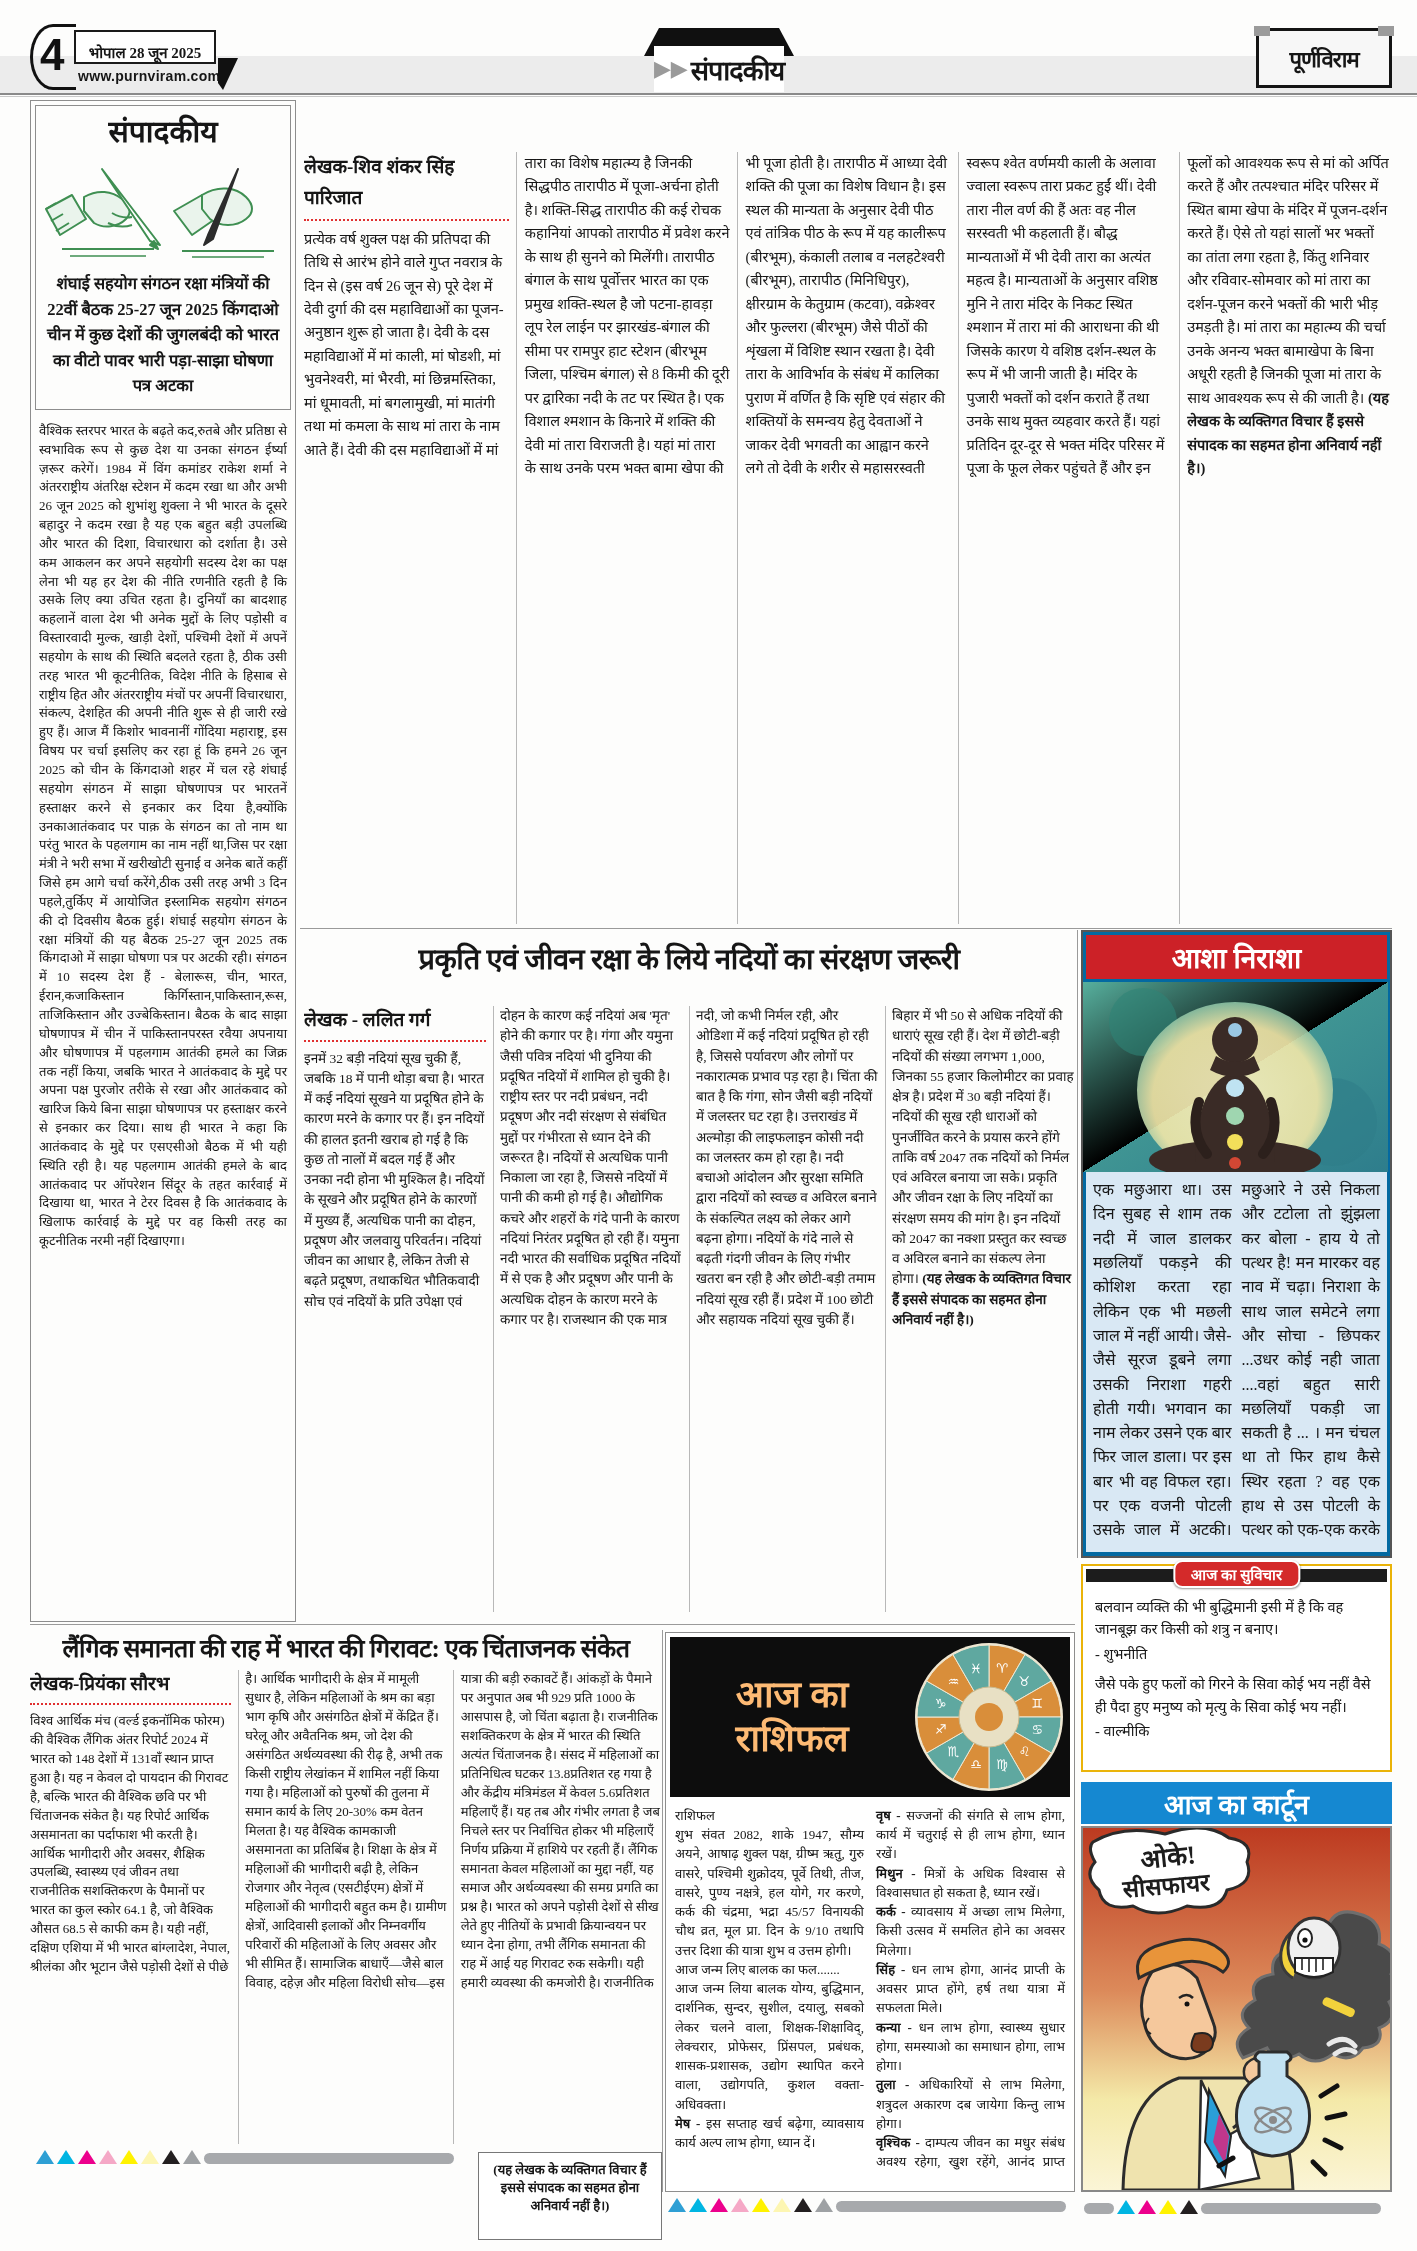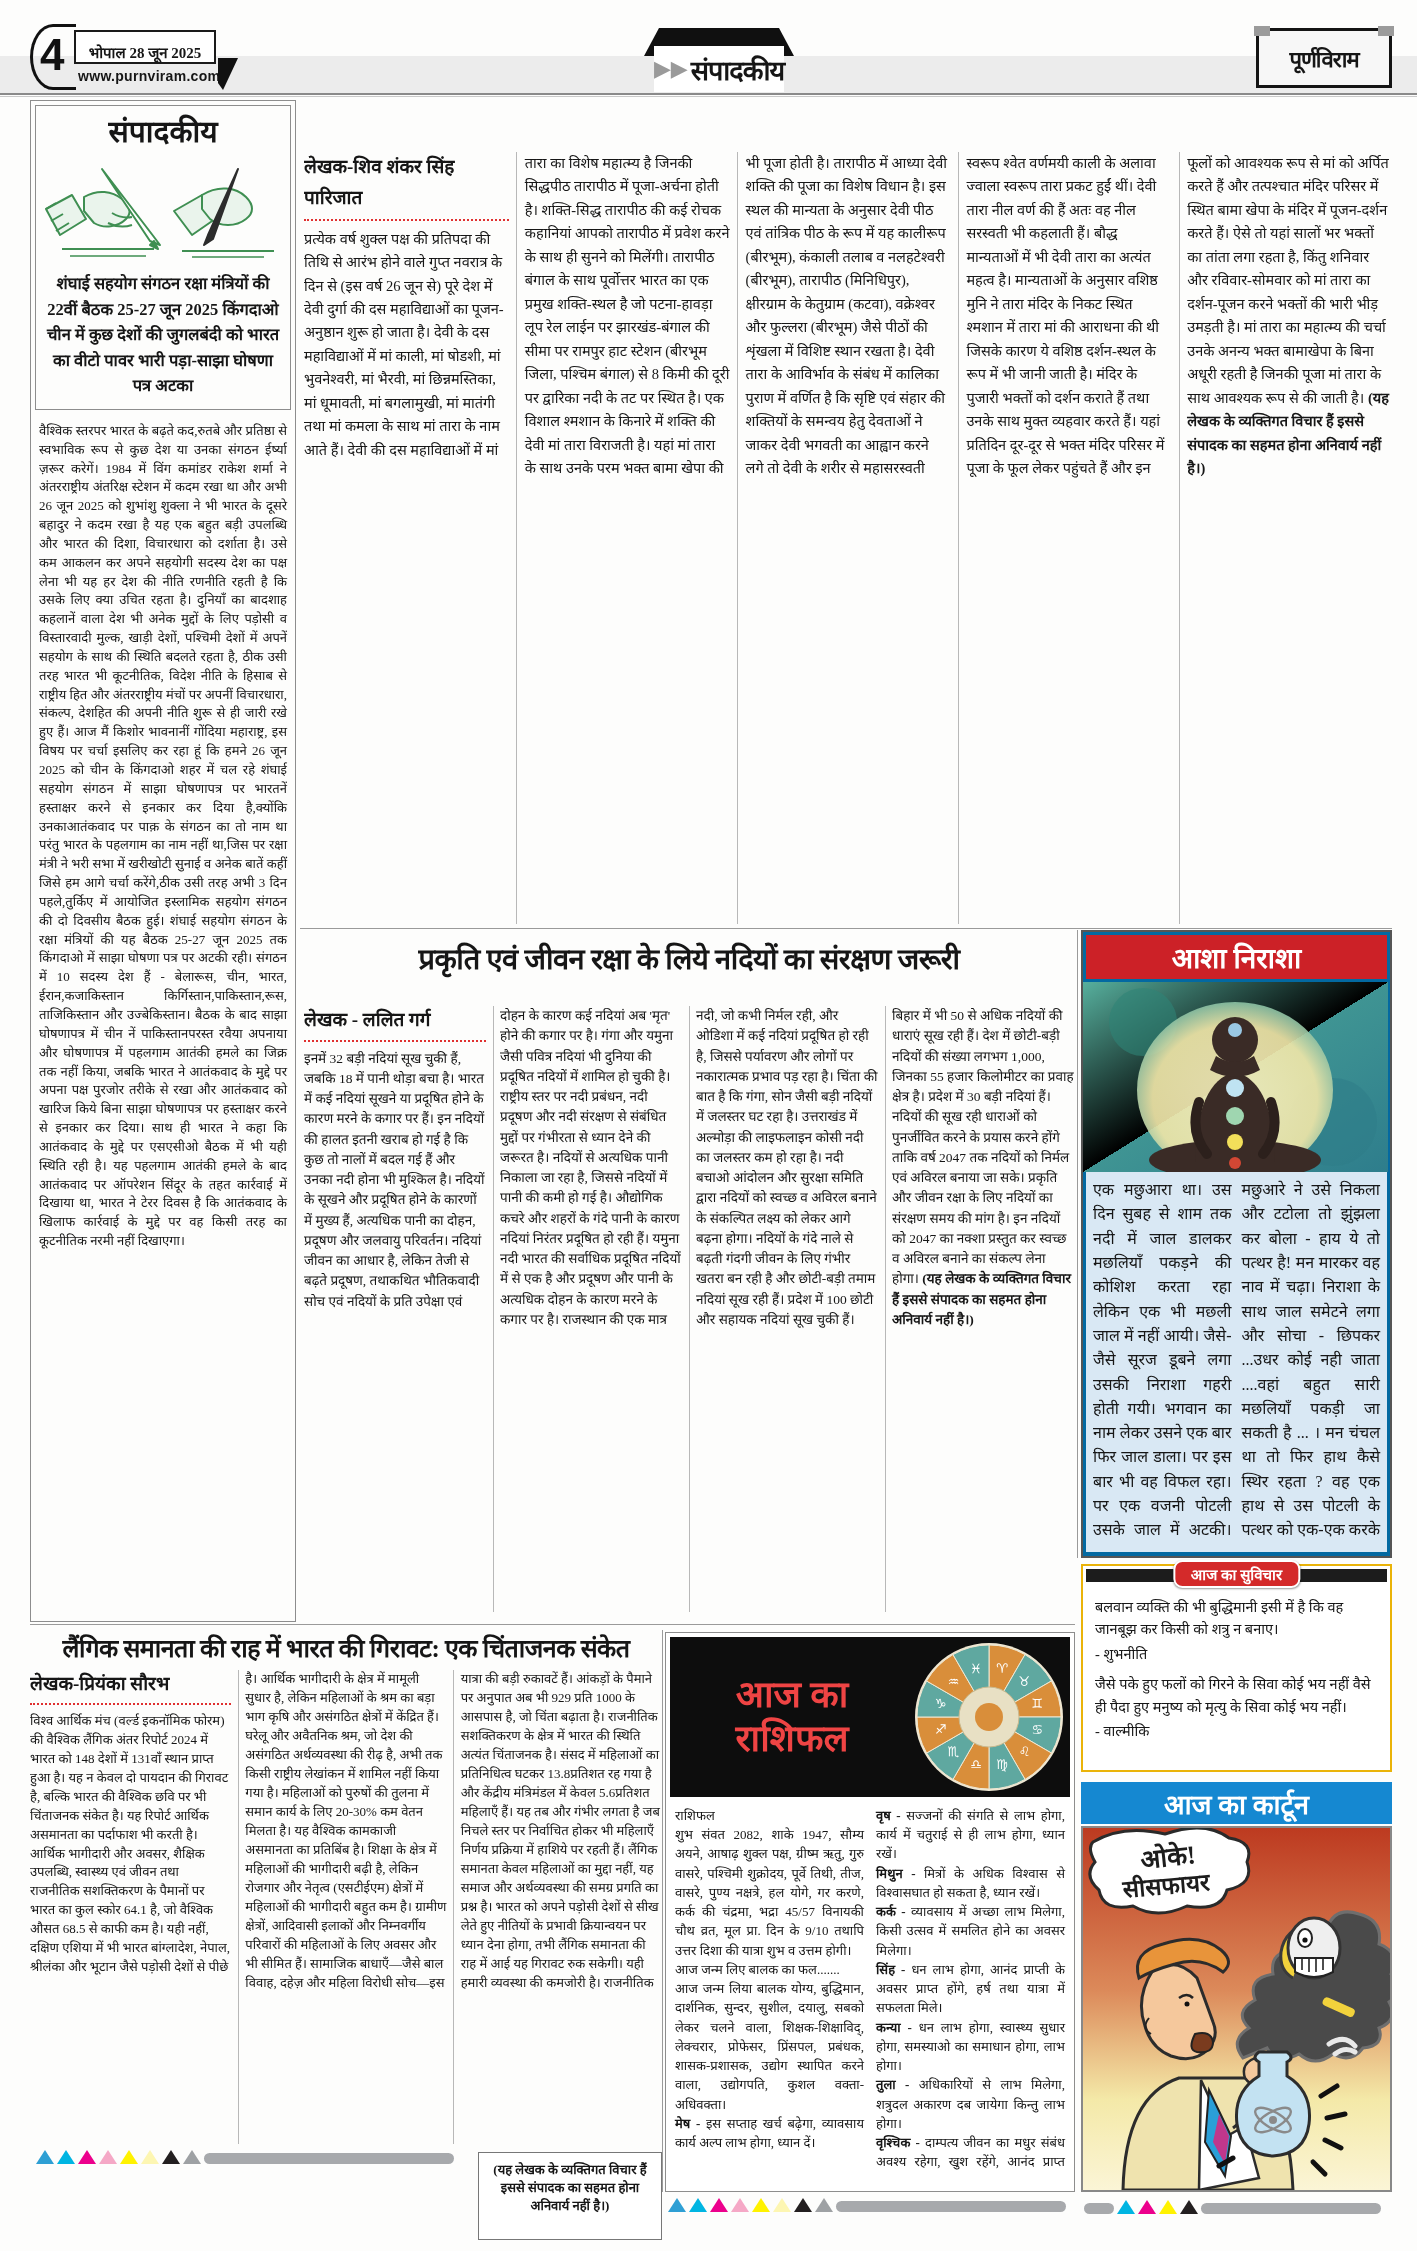--- a/index.html
+++ b/index.html
@@ -87,21 +87,21 @@
   .gen-body { position:absolute; left:30px; top:1670px; width:632px; height:474px;
     column-count:3; column-gap:14px; column-rule:1px solid #b8b8b8;
     font-size:13px; line-height:1.46; overflow:hidden; }
   .gen-note { position:absolute; left:478px; top:2152px; width:184px; height:88px;
     border:1px solid #777; padding:8px 9px; font-size:13px; font-weight:bold;
     line-height:1.4; text-align:center; background:#fff; }
   
   .rashi-box { position:absolute; left:665px; top:1632px; width:410px; height:560px;
     border:1px solid #8d8d8d; background:#fff; overflow:hidden; }
   .rashi-banner { margin:4px; height:160px; background:#0d0d0d; display:flex; align-items:center; }
-  .rashi-banner .ttl { flex:1; text-align:center; color:#ef4444; font-weight:bold;
+  .rashi-banner .ttl { flex:1; text-align:center; color:#fdba74; font-weight:bold;
     font-size:37px; line-height:1.2; }
   .rashi-banner svg { margin-right:6px; }
   .rashi-body { padding:5px 9px; height:378px; column-count:2; column-gap:12px;
     font-size:13px; line-height:1.48; text-align:justify; overflow:hidden; }
   .rashi-body .lbl { font-weight:normal; }
   .rashi b::after { content:" - "; }
   
   .cart-banner { position:absolute; left:1081px; top:1782px; width:311px; height:42px;
     background:#1588d1; color:#fff; display:flex; align-items:center; justify-content:center;
     font-size:27px; font-weight:bold; }

